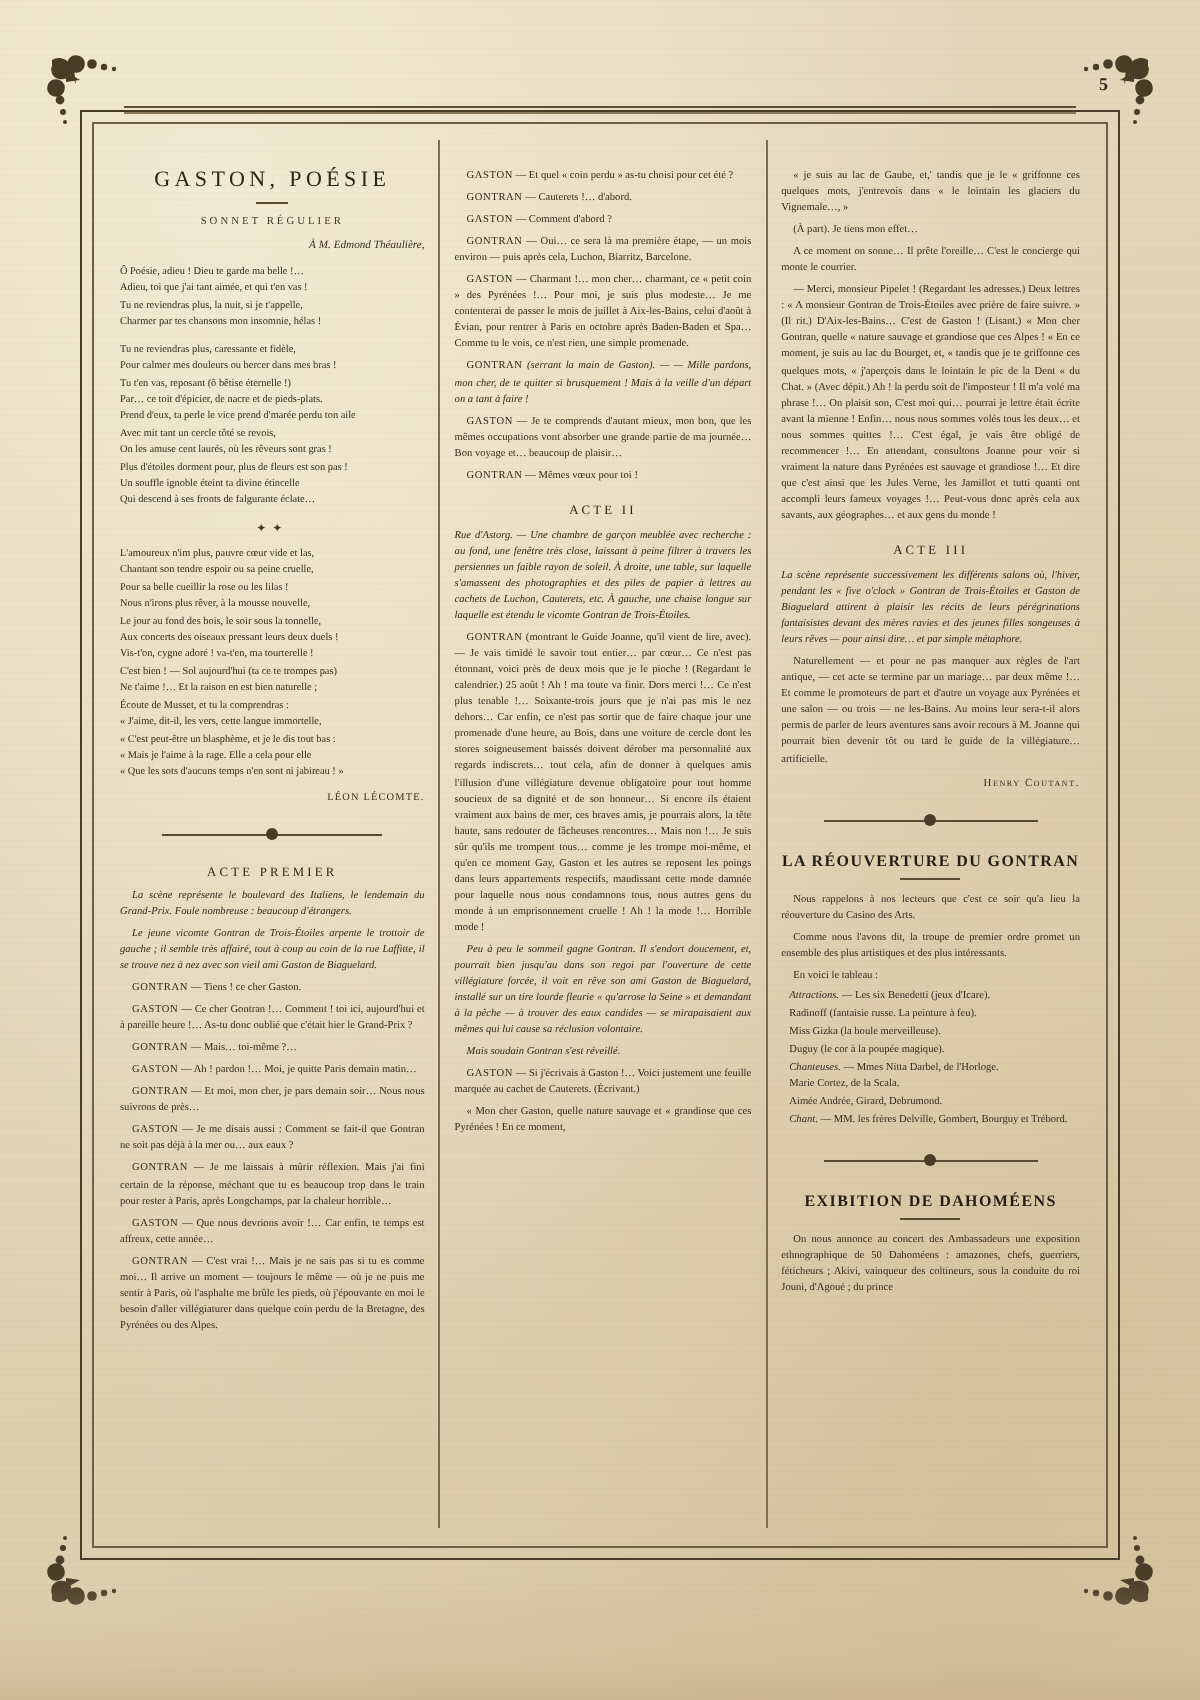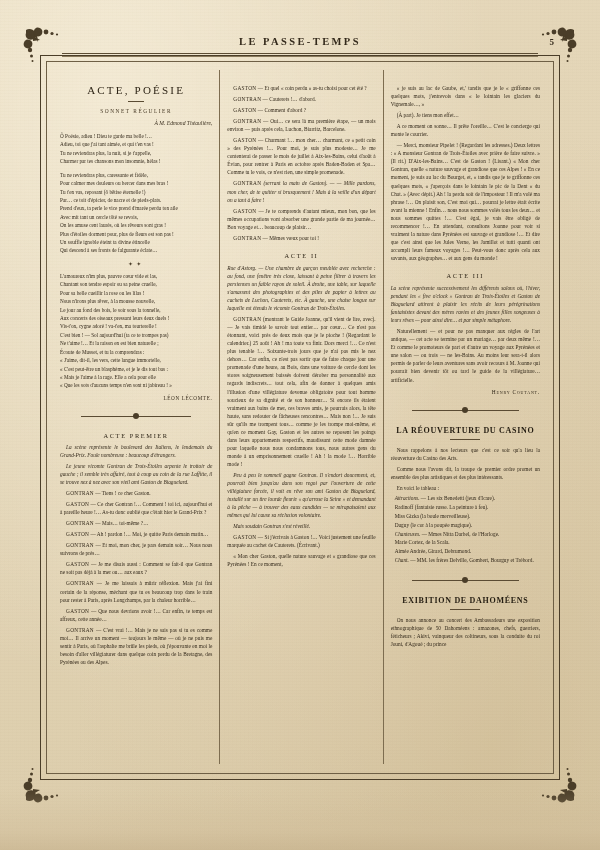--- a/index.html
+++ b/index.html
@@ -157,21 +157,20 @@
     background:linear-gradient(180deg, rgba(222,206,175,0) 0%, rgba(206,186,150,.45) 70%, rgba(196,175,138,.6) 100%);
     pointer-events:none;
   }
 </style>
 </head>
 <body>
 
 <div class="paper"></div>
 
 <div class="masthead">
-  <div class="mast-title">LE PASSE-TEMPS</div>
   <div class="mast-page">5</div>
   <div class="mast-rule"></div>
 </div>
 
 <div class="frame-outer"></div>
 <div class="frame-inner"></div>
 
 <div class="corner c-tl">
   <svg viewBox="0 0 44 44">
     <g fill="#4a3d28">
@@ -235,21 +234,21 @@
         <circle cx="9.5" cy="32" r="1.5"></circle>
         <circle cx="10.5" cy="37" r="1"></circle>
       <path d="M11 12l7 4-7 1z"></path>
     </g>
   </svg>
 </div>
 
 <div class="cols">
 
   <div class="col col-1">
-    <h1 class="head-poem">ACTE, POÉSIE</h1>
+    <h1 class="head-poem">GASTON, POÉSIE</h1>
     <div class="rule-tiny"></div>
     <div class="subhead">Sonnet régulier</div>
     <div class="dedic">À M. Edmond Théaulière,</div>
 
     <div class="verse">
       <div>Ô Poésie, adieu ! Dieu te garde ma belle !…</div>
       <div>Adieu, toi que j'ai tant aimée, et qui t'en vas !</div>
       <div>Tu ne reviendras plus, la nuit, si je t'appelle,</div>
       <div>Charmer par tes chansons mon insomnie, hélas !</div>
     </div>
@@ -339,21 +338,21 @@
 
     <div class="acte-mid">ACTE III</div>
 
     <p class="body it noind">La scène représente successivement les différents salons où, l'hiver, pendant les « five o'clock » Gontran de Trois-Étoiles et Gaston de Biaguelard attirent à plaisir les récits de leurs pérégrinations fantaisistes devant des mères ravies et des jeunes filles songeuses à leurs rêves — pour ainsi dire… et par simple métaphore.</p>
     <p class="body">Naturellement — et pour ne pas manquer aux règles de l'art antique, — cet acte se termine par un mariage… par deux même !… Et comme le promoteurs de part et d'autre un voyage aux Pyrénées et une salon — ou trois — ne les-Bains. Au moins leur sera-t-il alors permis de parler de leurs aventures sans avoir recours à M. Joanne qui pourrait bien devenir tôt ou tard le guide de la villégiature… artificielle.</p>
 
     <div class="sig-right">Henry Coutant.</div>
 
     <div class="ornament-rule"></div>
 
-    <h3 class="box-head">LA RÉOUVERTURE DU CASINO</h3>
+    <h3 class="box-head">LA RÉOUVERTURE DU GONTRAN</h3>
     <div class="rule-med"></div>
     <p class="body">Nous rappelons à nos lecteurs que c'est ce soir qu'a lieu la réouverture du Casino des Arts.</p>
     <p class="body">Comme nous l'avons dit, la troupe de premier ordre promet un ensemble des plus artistiques et des plus intéressants.</p>
     <p class="body">En voici le tableau :</p>
 
     <div class="list-line"><span class="it">Attractions.</span><span> — Les six Benedetti (jeux d'Icare).</span></div>
     <div class="list-line"><span class="it"></span><span>Radinoff (fantaisie russe. La peinture à feu).</span></div>
     <div class="list-line"><span class="it"></span><span>Miss Gizka (la boule merveilleuse).</span></div>
     <div class="list-line"><span class="it"></span><span>Duguy (le cor à la poupée magique).</span></div>
     <div class="list-line"><span class="it">Chanteuses.</span><span> — M​mes Nitta Darbel, de l'Horloge.</span></div>

